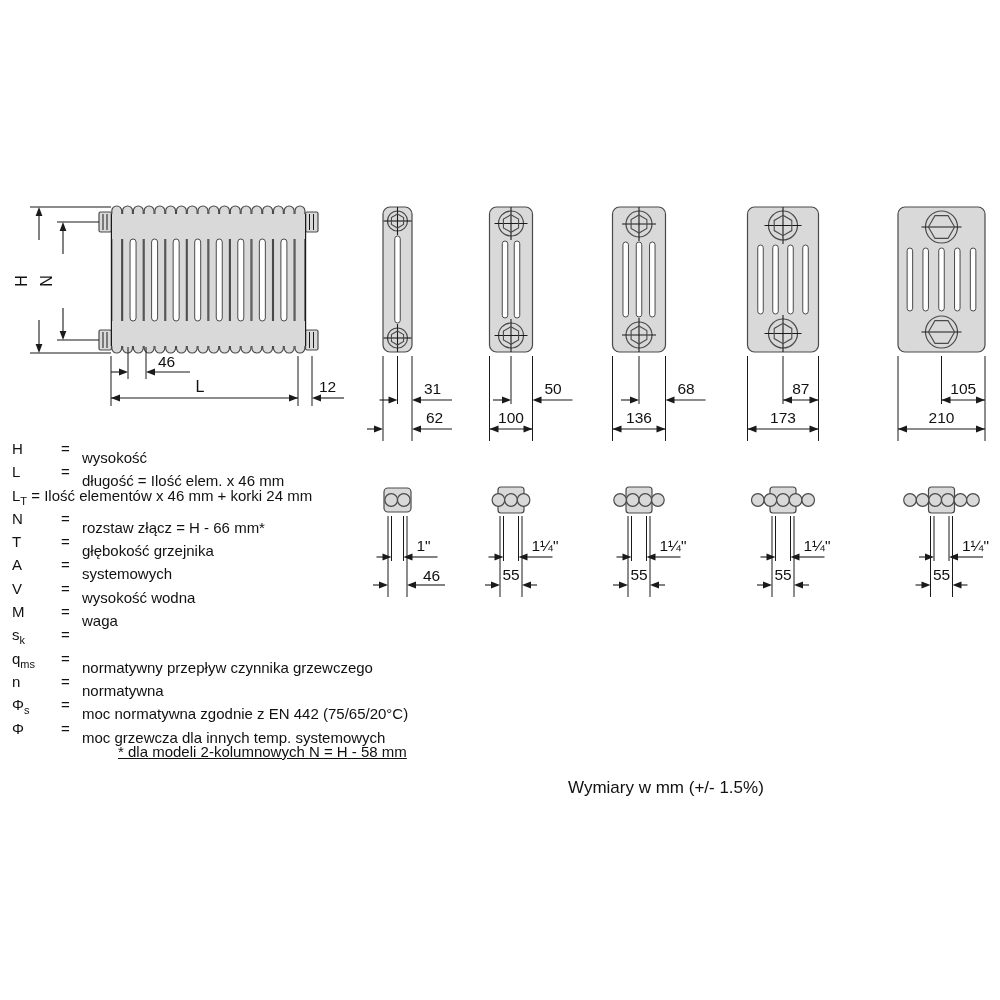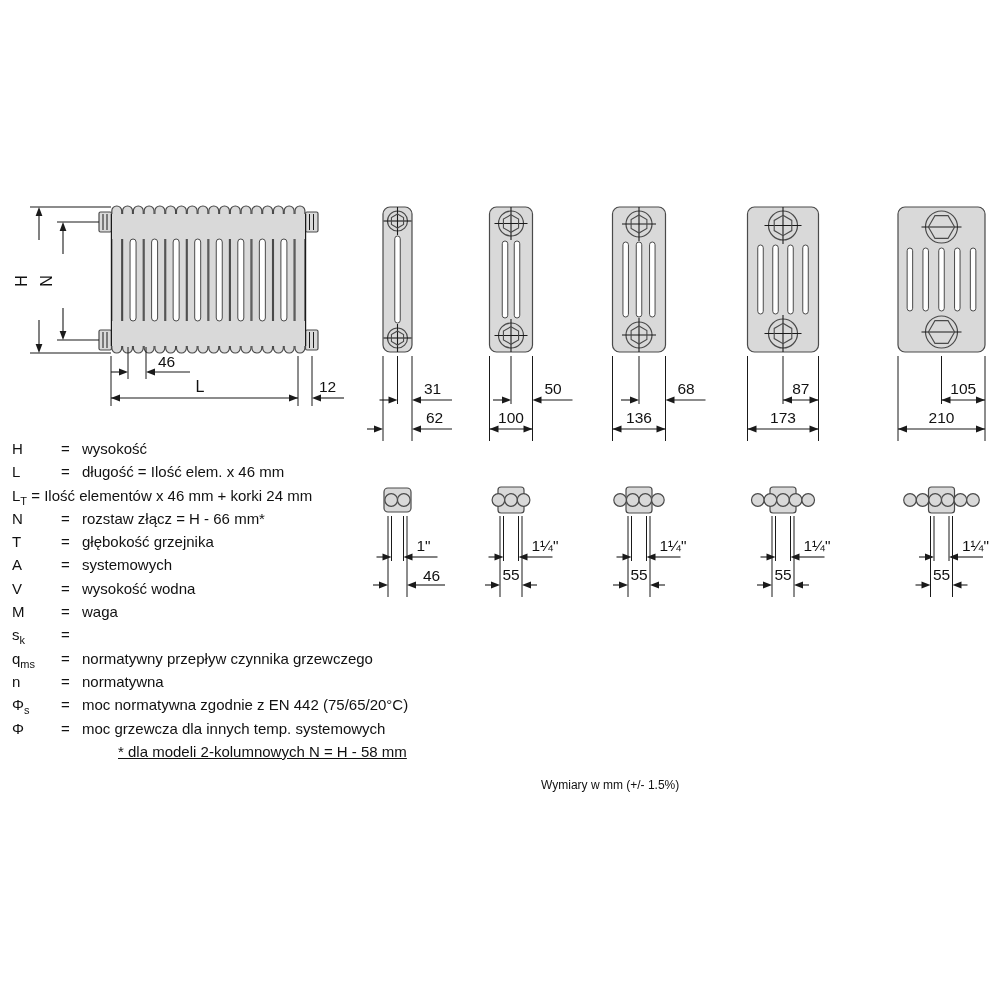--- a/index.html
+++ b/index.html
@@ -6,25 +6,25 @@
   .page{position:relative;width:1000px;height:1000px;background:#fff;overflow:hidden;
         font-family:"Liberation Sans",sans-serif;color:#111;}
   svg{position:absolute;left:0;top:0;}
   svg text{font-family:"Liberation Sans",sans-serif;fill:#111;}
   .dim{font-size:15.5px;}
   .axis-label{font-size:16px;}
   .legend{position:absolute;left:12px;top:439px;width:560px;}
   .lrow{position:relative;height:23.3px;font-size:15px;line-height:19px;white-space:nowrap;}
   .lsym{position:absolute;left:0;top:0;}
   .leq{position:absolute;left:49px;top:0;}
-  .ldesc{position:absolute;left:70px;top:0;}
+  .ldesc{position:absolute;left:70px;top:9px;}
   .free{padding-left:0;}
   .indent{padding-left:106px;text-decoration:underline;}
   sub{font-size:11px;}
-  .note{position:absolute;left:541px;top:778px;font-size:12px;white-space:nowrap;}
+  .note{position:absolute;left:568px;top:778px;font-size:17px;white-space:nowrap;}
 </style>
 </head>
 <body>
 
 <div class="page">
 
   <svg id="diagram" width="1000" height="630" viewBox="0 0 1000 630">
     <g id="front-view">
         <rect x="99" y="212" width="12.5" height="20" rx="1.5" stroke="#4a4a4a" stroke-width="1.2" fill="#d9d9d9"></rect>
         <line x1="103" y1="214" x2="103" y2="230" stroke="#1a1a1a" stroke-width="1"></line>

